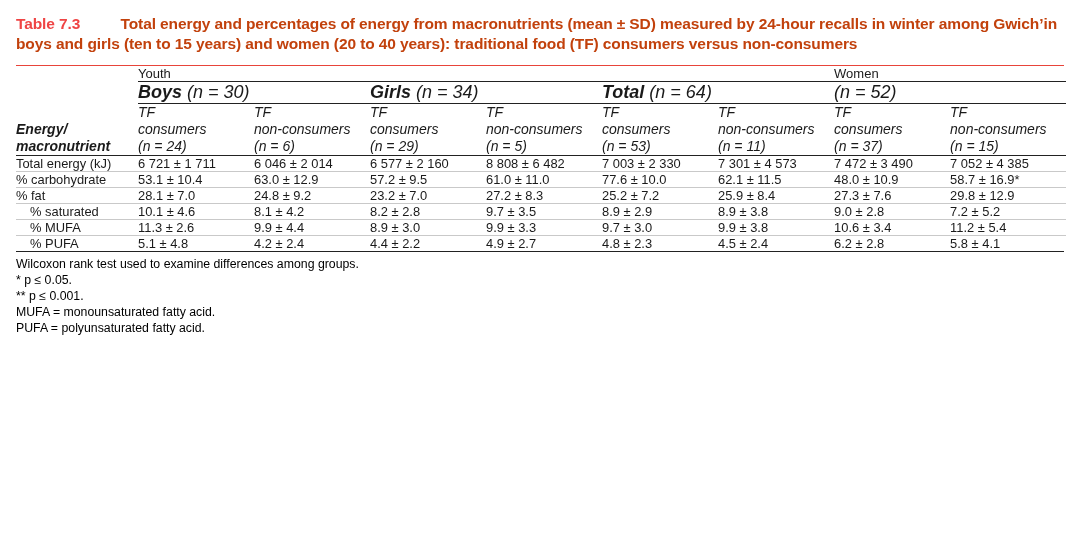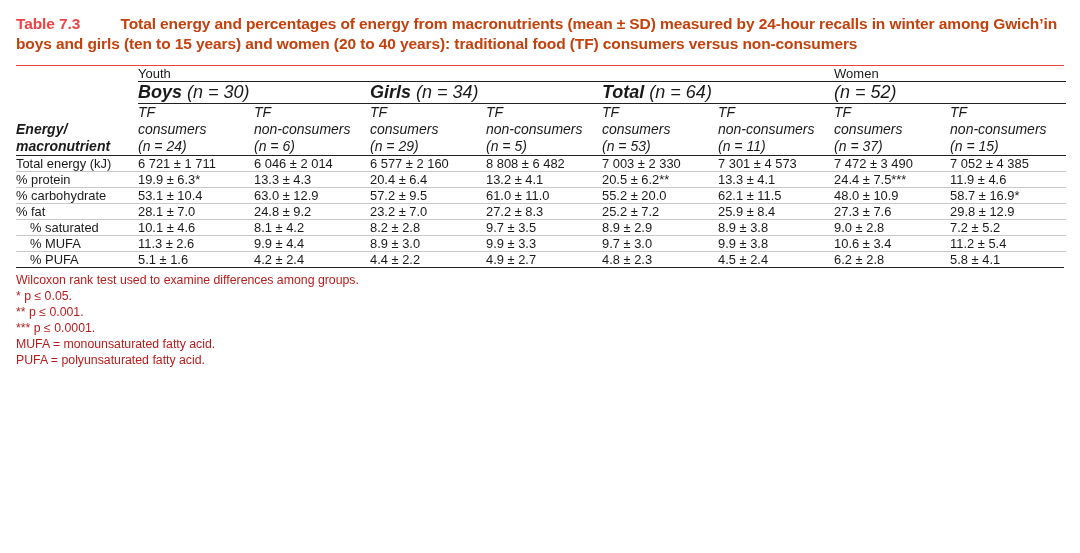--- a/index.html
+++ b/index.html
@@ -104,21 +104,21 @@
   .indent { padding-left: 14px !important; }
   .rule-bottom {
     border-top: 0.9px solid #222;
     margin: 0;
   }
   
   .notes {
     font-size: 12.3px;
     line-height: 1.30;
     margin-top: 5px;
-    color: #b91c1c;
+    color: #000000;
   }
   .notes div { white-space: pre-wrap; }
 </style>
 </head>
 <body>
 
 <div class="page">
 
   <div class="caption">
     <span class="label" style="color: #ef4444;">Table 7.3</span>
@@ -191,37 +191,26 @@
         <td>6 721 ± 1 711</td>
         <td>6 046 ± 2 014</td>
         <td>6 577 ± 2 160</td>
         <td>8 808 ± 6 482</td>
         <td>7 003 ± 2 330</td>
         <td>7 301 ± 4 573</td>
         <td>7 472 ± 3 490</td>
         <td>7 052 ± 4 385</td>
       </tr>
       <tr class="data-row">
-        <td class="stub">% protein</td>
-        <td>19.9 ± 6.3*</td>
-        <td>13.3 ± 4.3</td>
-        <td>20.4 ± 6.4</td>
-        <td>13.2 ± 4.1</td>
-        <td>20.5 ± 6.2**</td>
-        <td>13.3 ± 4.1</td>
-        <td>24.4 ± 7.5***</td>
-        <td>11.9 ± 4.6</td>
-      </tr>
-      <tr class="data-row">
         <td class="stub">% carbohydrate</td>
         <td>53.1 ± 10.4</td>
         <td>63.0 ± 12.9</td>
         <td>57.2 ± 9.5</td>
         <td>61.0 ± 11.0</td>
-        <td>55.2 ± 20.0</td>
+        <td>77.6 ± 10.0</td>
         <td>62.1 ± 11.5</td>
         <td>48.0 ± 10.9</td>
         <td>58.7 ± 16.9*</td>
       </tr>
       <tr class="data-row">
         <td class="stub">% fat</td>
         <td>28.1 ± 7.0</td>
         <td>24.8 ± 9.2</td>
         <td>23.2 ± 7.0</td>
         <td>27.2 ± 8.3</td>
@@ -247,36 +236,35 @@
         <td>9.9 ± 4.4</td>
         <td>8.9 ± 3.0</td>
         <td>9.9 ± 3.3</td>
         <td>9.7 ± 3.0</td>
         <td>9.9 ± 3.8</td>
         <td>10.6 ± 3.4</td>
         <td>11.2 ± 5.4</td>
       </tr>
       <tr class="data-row">
         <td class="stub indent">% PUFA</td>
-        <td>5.1 ± 1.6</td>
+        <td>5.1 ± 4.8</td>
         <td>4.2 ± 2.4</td>
         <td>4.4 ± 2.2</td>
         <td>4.9 ± 2.7</td>
         <td>4.8 ± 2.3</td>
         <td>4.5 ± 2.4</td>
         <td>6.2 ± 2.8</td>
         <td>5.8 ± 4.1</td>
       </tr>
     </tbody>
   </table>
 
   <div class="rule-bottom"></div>
 
   <div class="notes">
     <div>Wilcoxon rank test used to examine differences among groups.</div>
     <div>* p ≤ 0.05.</div>
     <div>** p ≤ 0.001.</div>
-    <div>*** p ≤ 0.0001.</div>
     <div>MUFA = monounsaturated fatty acid.</div>
     <div>PUFA = polyunsaturated fatty acid.</div>
   </div>
 
 </div>
 
 </body></html>

